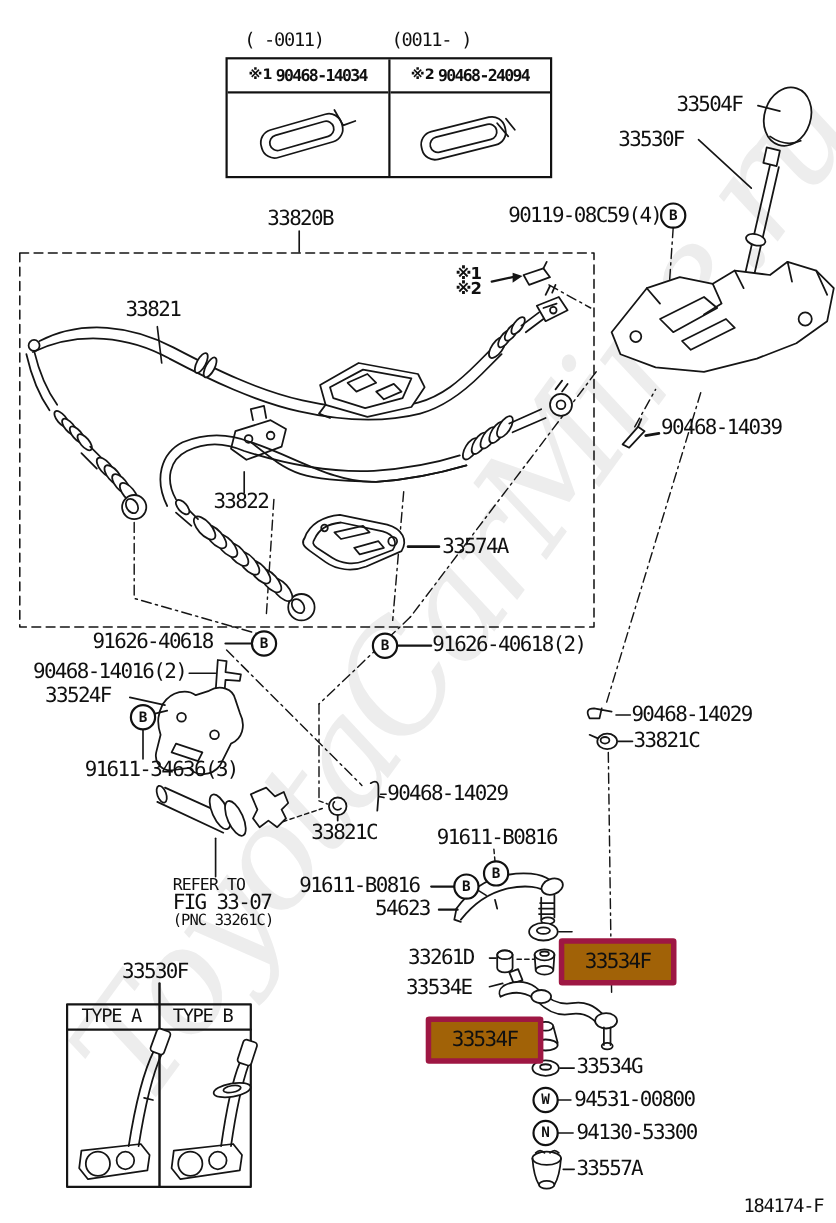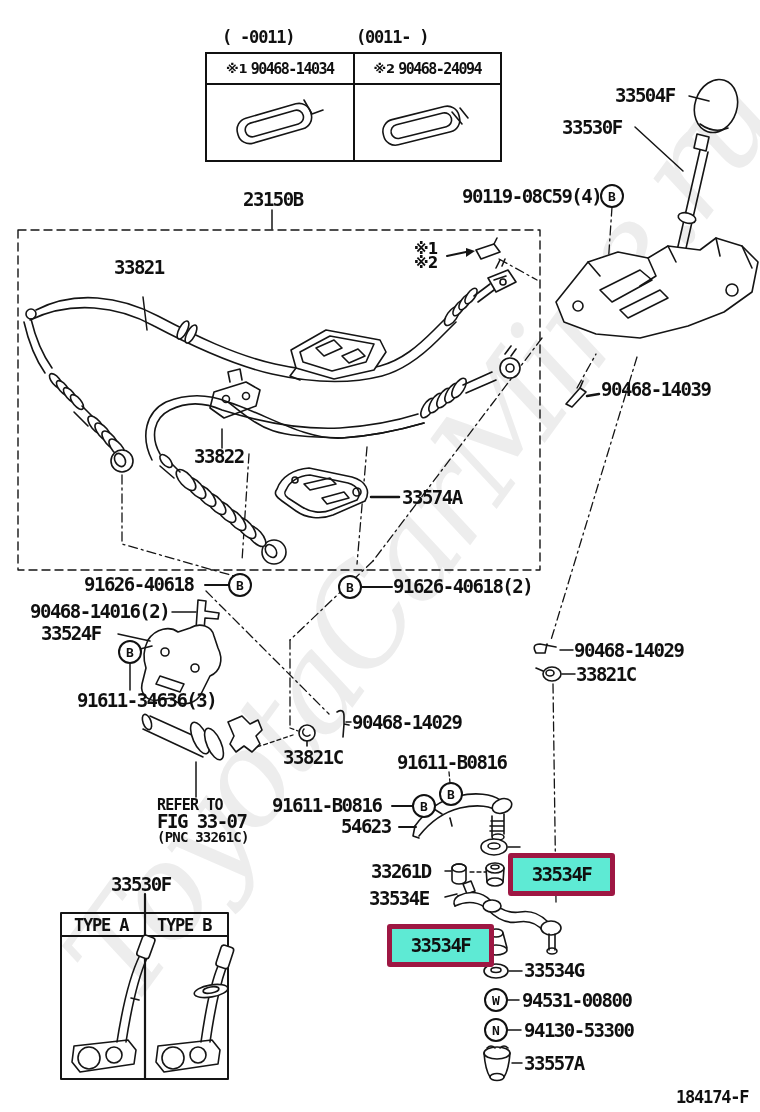--- a/index.html
+++ b/index.html
@@ -2,30 +2,30 @@
 <html><head>
 <meta charset="utf-8">
 <style>
   html,body{margin:0;padding:0;background:#fff}
   .stage{position:relative;width:760px;height:1112px;background:#fff;overflow:hidden;
          font-family:"DejaVu Sans Mono",monospace;color:#101010}
   .wm{position:absolute;left:-160px;top:462px;width:1160px;z-index:0;text-align:center;
       font-family:"DejaVu Serif",serif;font-style:italic;font-size:130px;letter-spacing:-6px;
       color:#ededed;transform:rotate(-54deg);pointer-events:none;white-space:nowrap}
   .art{position:absolute;left:0;top:0;z-index:1}
-  .pn{position:absolute;z-index:2;font-weight:bold;font-size:19px;letter-spacing:-1.5px;
+  .pn{position:absolute;z-index:2;font-weight:normal;font-size:19px;letter-spacing:-1.5px;
       white-space:nowrap;transform:translateY(-50%);line-height:1}
   .sm{font-size:17px;letter-spacing:-1.2px}
   .xs{font-size:15px;letter-spacing:-0.8px}
   .xxs{font-size:14px;letter-spacing:-0.8px}
   .sym{font-family:"DejaVu Sans",sans-serif;font-weight:bold}
   .badge{position:absolute;z-index:2;width:20px;height:20px;border:2px solid #111;border-radius:50%;
          background:#fff;display:flex;align-items:center;justify-content:center;
          font-weight:bold;font-size:13px;transform:translate(-50%,-50%);line-height:1}
-  .hlbox{position:absolute;z-index:3;border:5px solid #9e1743;border-radius:3px;background:#5eead4;
+  .hlbox{position:absolute;z-index:3;border:5px solid #9e1743;border-radius:3px;background:#a16207;
          display:flex;align-items:center;justify-content:center}
   .hlbox .pn{position:static;transform:none}
   .apptable{position:absolute;left:205px;top:52px;width:293px;height:106px;z-index:2;
             border:2px solid #111;display:flex}
   .apptable .cell{flex:1;position:relative;border-right:2px solid #111}
   .apptable .cell:last-child{border-right:none}
   .apptable .pnrow{height:29px;border-bottom:2px solid #111;display:flex;align-items:center;
                    justify-content:center;gap:3px}
   .apptable .marker{font-family:"DejaVu Sans",sans-serif;font-weight:bold;font-size:13px}
   .apptable .num{font-weight:bold;font-size:15px;letter-spacing:-1.5px}
@@ -346,22 +346,22 @@
       <div class="pnrow">
         <span class="marker">※2</span>
         <span class="num">90468-24094</span>
       </div>
     </div>
   </div>
 
   <div class="pn" style="left:615px;top:95px">33504F</div>
   <div class="pn" style="left:562px;top:127px">33530F</div>
   <div class="pn" style="left:462px;top:196px">90119-08C59(4)</div>
-  <div class="pn" style="left:243px;top:199px">23150B</div>
-  <div class="pn" style="left:114px;top:267px">33821</div>
+  <div class="pn" style="left:243px;top:199px">33820B</div>
+  <div class="pn" style="left:114px;top:282px">33821</div>
   <div class="pn" style="left:194px;top:456px">33822</div>
   <div class="pn" style="left:402px;top:497px">33574A</div>
   <div class="pn xs sym" style="left:414px;top:249px">※1</div>
   <div class="pn xs sym" style="left:414px;top:263px">※2</div>
   <div class="pn" style="left:601px;top:389px">90468-14039</div>
   <div class="pn" style="left:84px;top:584px">91626-40618</div>
   <div class="pn" style="left:393px;top:586px">91626-40618(2)</div>
   <div class="pn" style="left:30px;top:611px">90468-14016(2)</div>
   <div class="pn" style="left:41px;top:633px">33524F</div>
   <div class="pn" style="left:77px;top:700px">91611-34636(3)</div>

